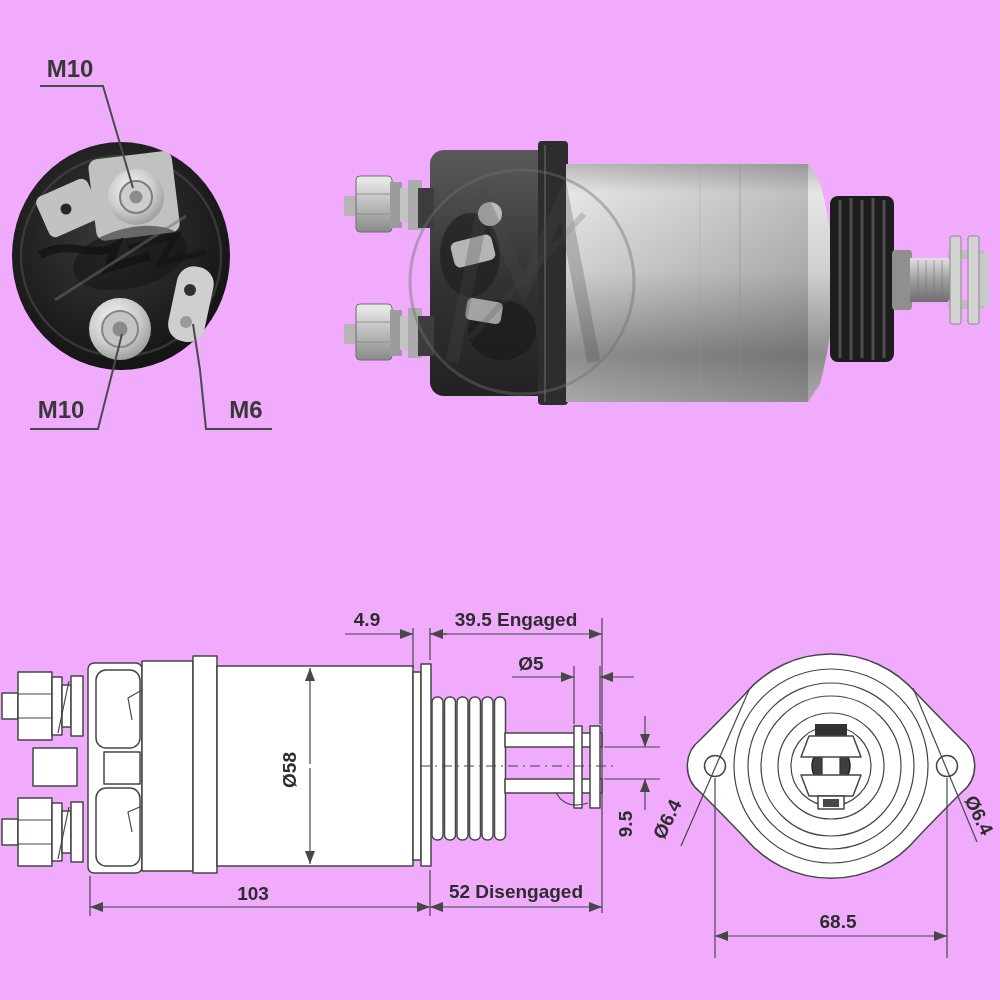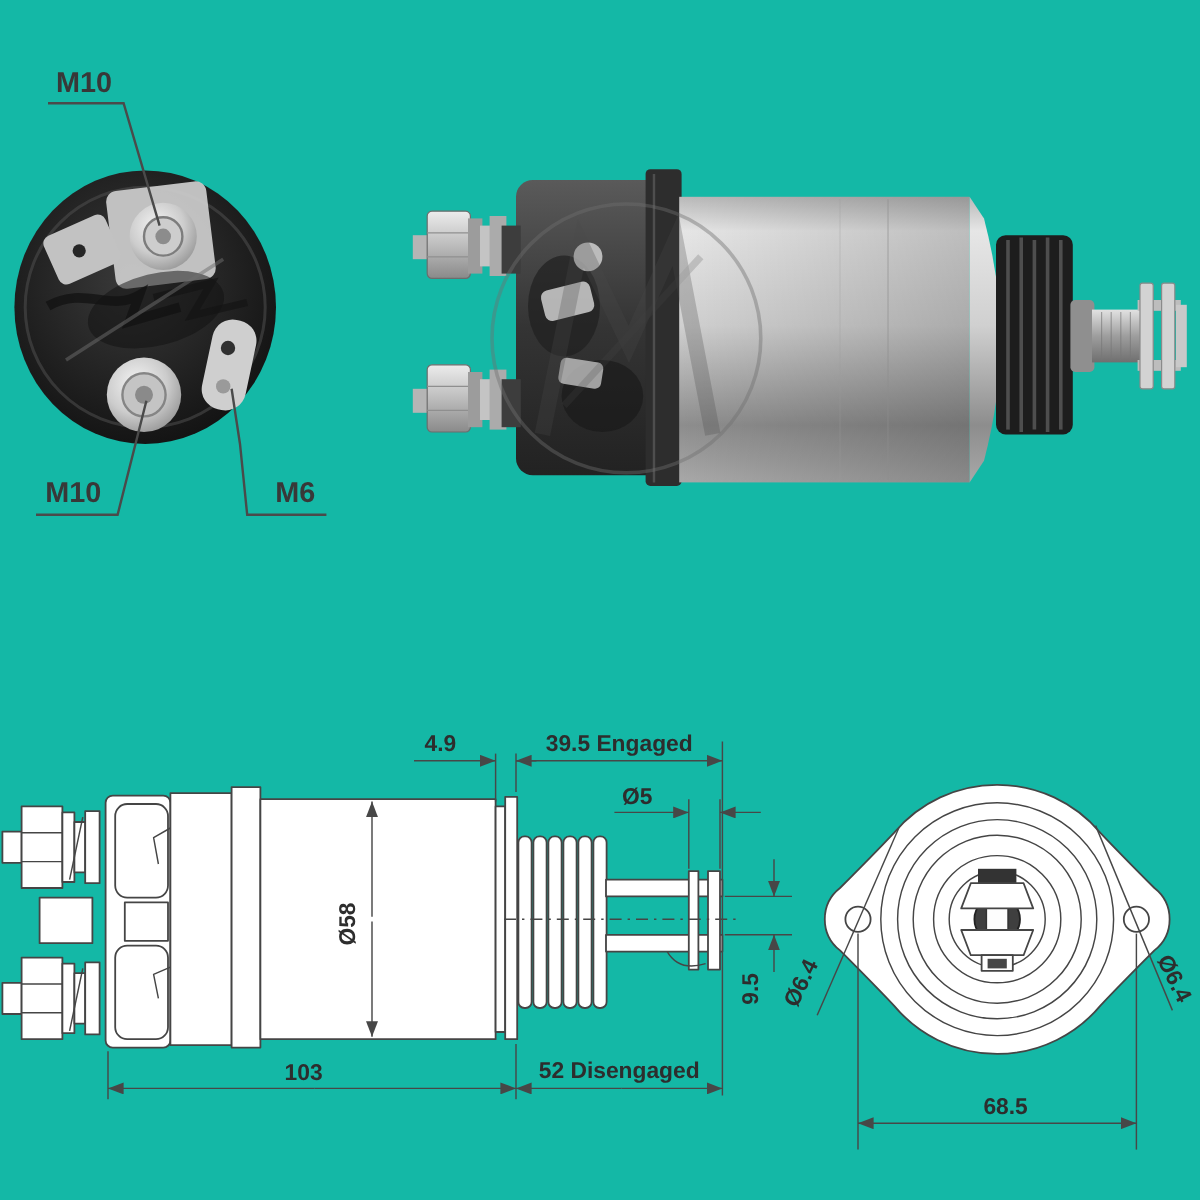--- a/index.html
+++ b/index.html
@@ -1,16 +1,16 @@
 <!DOCTYPE html>
 <html><head>
 <meta charset="utf-8">
 <style>
   html,body{margin:0;padding:0;background:#ffffff;}
-  .stage{position:relative;width:1000px;height:1000px;background:#14b8a6;overflow:hidden;}
+  .stage{position:relative;width:1000px;height:1000px;background:#f0abfc;overflow:hidden;}
   .lnf {fill:#ffffff;stroke:#454545;stroke-width:1.5;stroke-linejoin:round;}
   .lnt {fill:none;stroke:#454545;stroke-width:1.2;stroke-linejoin:round;}
   .dim {fill:none;stroke:#474747;stroke-width:1.2;}
   .dtx {font:bold 19px "Liberation Sans", sans-serif;fill:#2d2d2d;}
   .ltx {font:bold 24px "Liberation Sans", sans-serif;fill:#383838;}
   .lead{fill:none;stroke:#4a4a4a;stroke-width:2;}
 </style>
 </head>
 <body>
 

